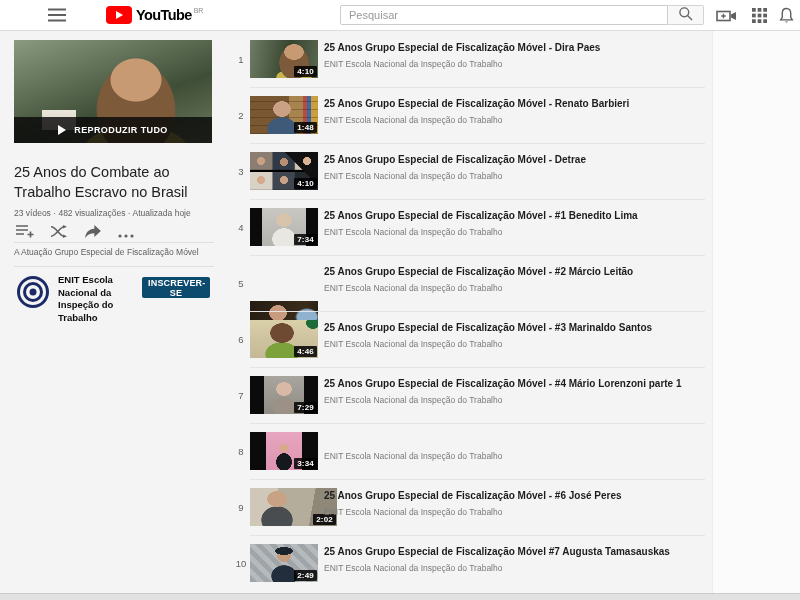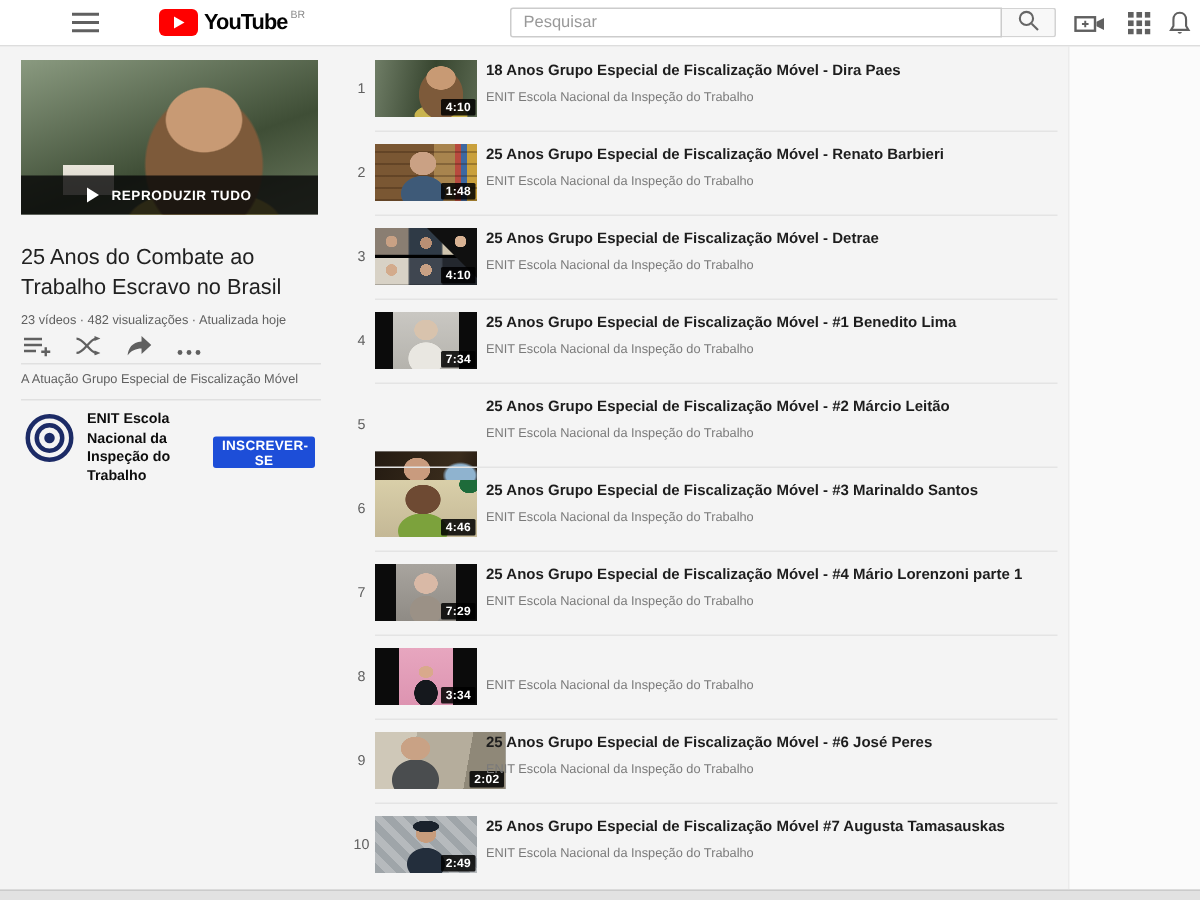--- a/index.html
+++ b/index.html
@@ -42,21 +42,21 @@
   .playall-label{color:#fff;font-size:9px;font-weight:bold;letter-spacing:.4px;}
   .pl-title{position:absolute;left:0;top:122px;width:200px;font-size:14.5px;line-height:20px;color:#212121;}
   .pl-stats{position:absolute;left:0;top:168px;width:200px;font-size:8.5px;color:#606060;}
   .pl-actions{position:absolute;left:0;top:182px;width:200px;height:18px;}
   .pl-actions .aicon{position:absolute;top:2px;width:20px;height:14px;cursor:pointer;}
   .divider{position:absolute;left:0;width:200px;border-top:1px solid #e0e0e0;}
   .pl-desc{position:absolute;left:0;top:207px;width:200px;font-size:8.5px;color:#606060;}
   .channel-row{position:absolute;left:0;top:233px;width:200px;height:46px;}
   .channel-logo{position:absolute;left:2px;top:2px;width:34px;height:34px;cursor:pointer;}
   .channel-name{position:absolute;left:44px;top:1px;width:92px;font-size:9.5px;font-weight:bold;color:#0d0d0d;line-height:12.5px;cursor:pointer;}
-  .subscribe-btn{position:absolute;left:128px;top:18px;width:68px;height:21px;background:#1d4ed8;color:#fff;border:none;border-radius:2px;font-size:9px;font-weight:bold;letter-spacing:.2px;font-family:inherit;cursor:pointer;}
+  .subscribe-btn{position:absolute;left:128px;top:4px;width:68px;height:21px;background:#0c4a6e;color:#fff;border:none;border-radius:2px;font-size:9px;font-weight:bold;letter-spacing:.2px;font-family:inherit;cursor:pointer;}
   
   .list{position:absolute;left:234px;top:0;width:471px;height:600px;}
   .row{position:absolute;left:0;width:471px;height:44px;cursor:pointer;}
   .sep{position:absolute;left:16px;top:-9px;width:455px;border-top:1px solid #e4e4e4;}
   .num{position:absolute;left:0;top:14px;width:14px;text-align:center;font-size:9.5px;color:#606060;}
   .thumb{position:absolute;left:16px;top:0;width:68px;height:38px;background:#777;}
   .dur{position:absolute;right:1px;bottom:1px;background:rgba(0,0,0,.85);color:#fff;font-size:8px;font-weight:bold;padding:1px 3px;border-radius:1px;letter-spacing:.2px;}
   .vtitle{position:absolute;left:90px;top:2px;width:380px;font-size:10px;font-weight:bold;color:#1d1d1d;white-space:nowrap;overflow:hidden;}
   .vchan{position:absolute;left:90px;top:19px;width:380px;font-size:8.5px;color:#7a7a7a;white-space:nowrap;}
   
@@ -242,21 +242,21 @@
   </div>
 </aside>
 
 <main class="list">
 
   <div class="row" style="top:40px">
     <span class="num">1</span>
     <div class="thumb t1">
       <span class="dur">4:10</span>
     </div>
-    <div class="vtitle">18 Anos Grupo Especial de Fiscalização Móvel - Dira Paes</div>
+    <div class="vtitle">25 Anos Grupo Especial de Fiscalização Móvel - Dira Paes</div>
     <div class="vchan">ENIT Escola Nacional da Inspeção do Trabalho</div>
   </div>
 
   <div class="row" style="top:96px">
     <div class="sep"></div>
     <span class="num">2</span>
     <div class="thumb t2">
       <span class="dur">1:48</span>
     </div>
     <div class="vtitle">25 Anos Grupo Especial de Fiscalização Móvel - Renato Barbieri</div>

